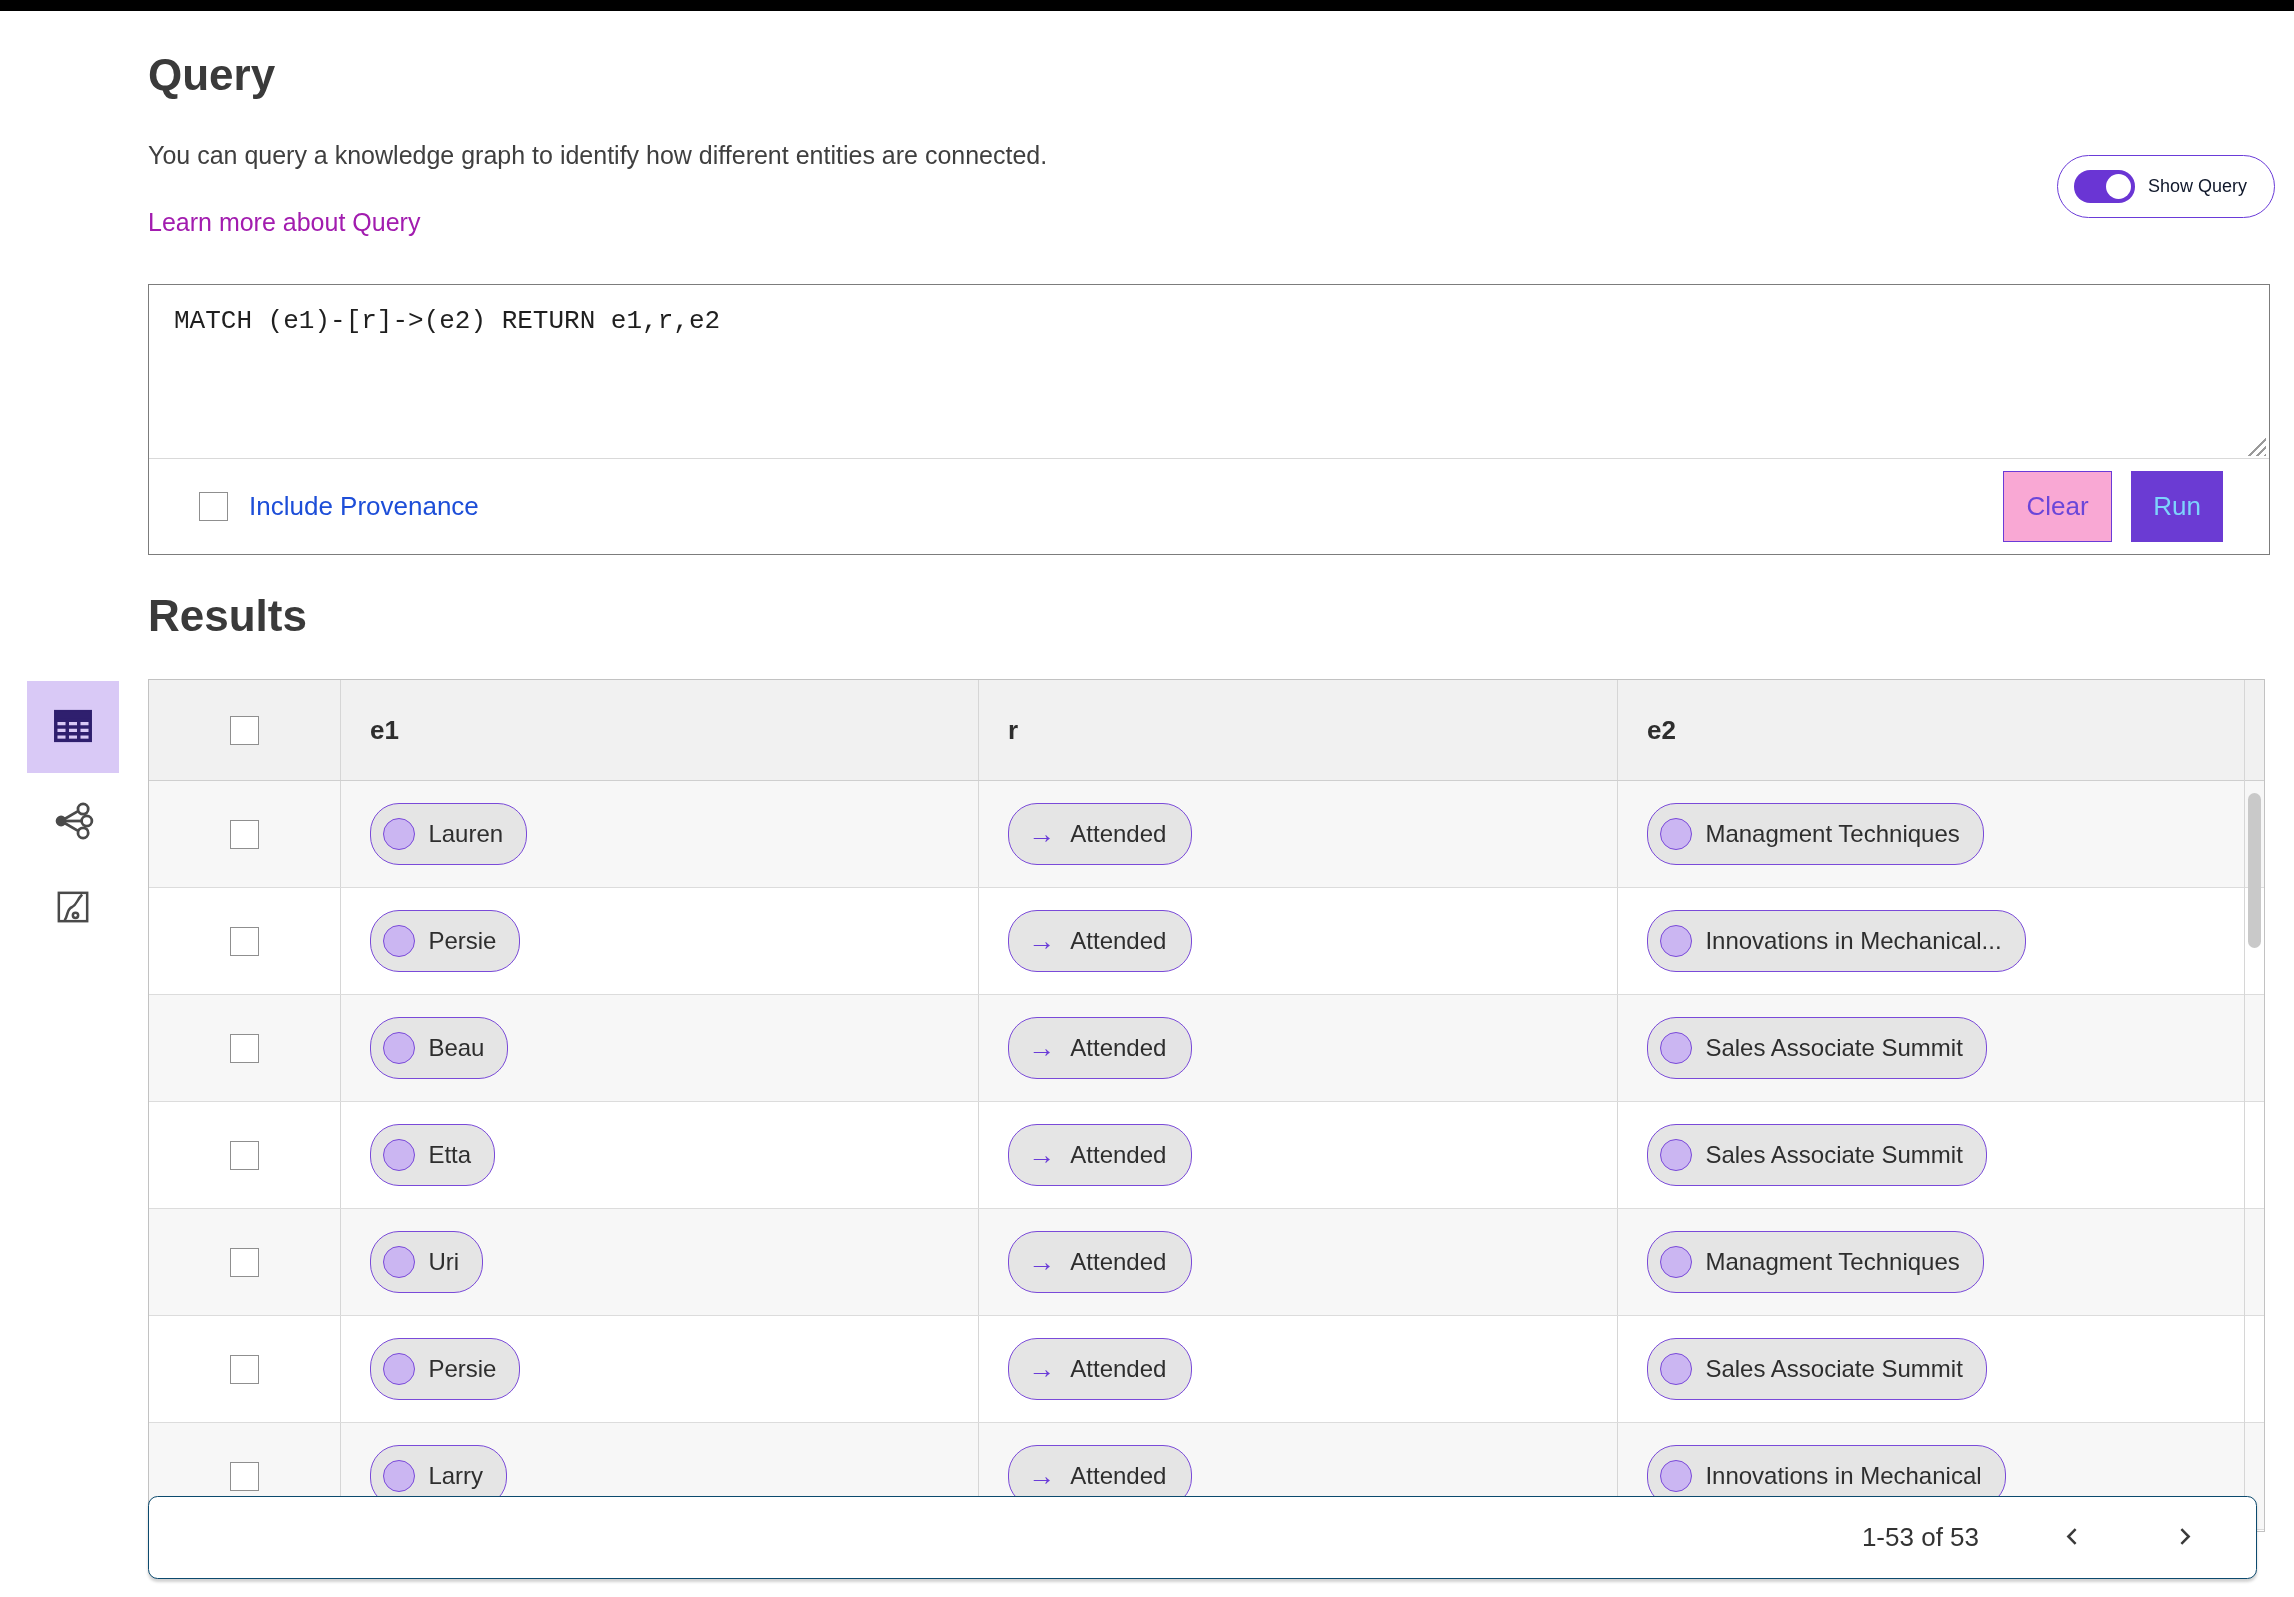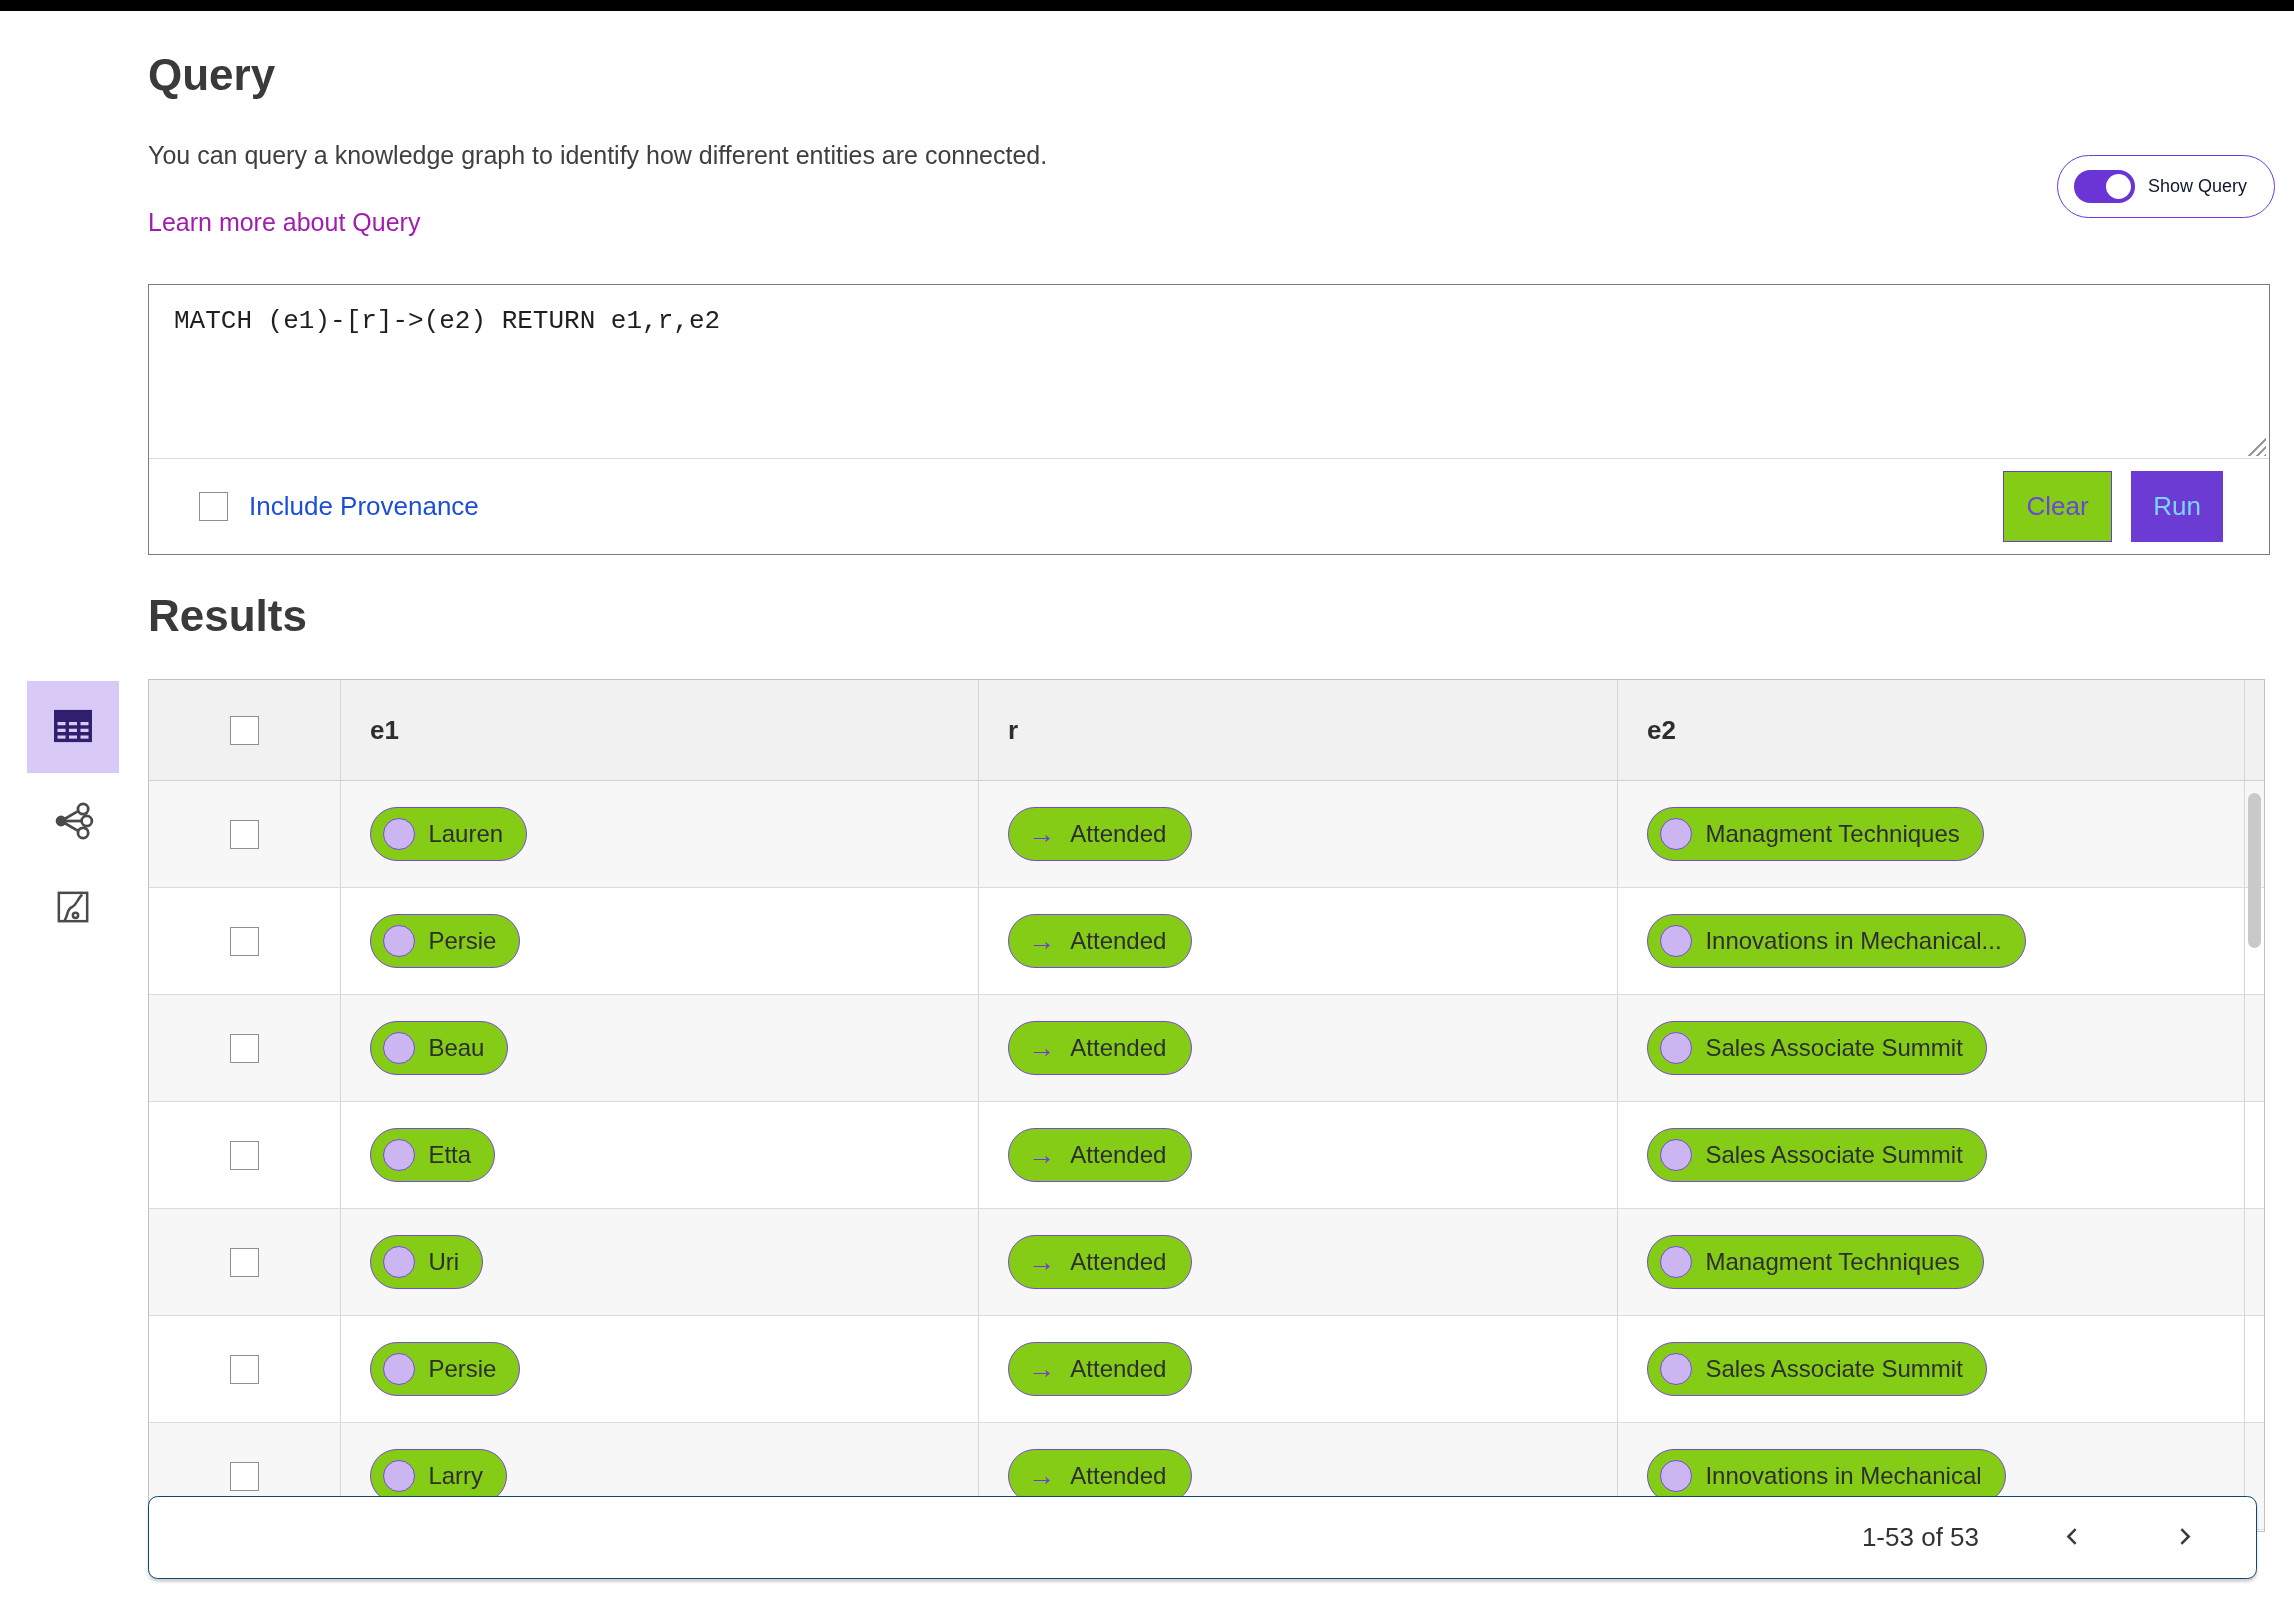--- a/index.html
+++ b/index.html
@@ -25,21 +25,21 @@
     resize:none; outline:none; background:transparent; }
   .resize-grip { position:absolute; right:2.9px; top:151px; width:20px; height:20px; pointer-events:auto; cursor:nwse-resize;
     background:repeating-linear-gradient(135deg, transparent, transparent 3.8px, #9a9a9a 3.8px, #9a9a9a 5.7px);
     clip-path:polygon(100% 0, 100% 100%, 0 100%); }
   .query-actions { position:absolute; left:0; bottom:0; width:100%; height:96px; display:flex; align-items:center;
     box-sizing:border-box; padding:0 46px 0 50px; }
   .checkbox { width:29px; height:29px; border:1.9px solid #8f8f8f; background:#fff; display:inline-block; box-sizing:border-box; cursor:pointer; flex:none; }
   .include-label { font-size:26px; color:#1d4ed8; margin-left:21px; }
   .spacer { flex:1; }
   .btn { display:flex; align-items:center; justify-content:center; font-size:26px; cursor:pointer; box-sizing:border-box; }
-  .clear-btn { width:109px; height:71px; border:1.9px solid #6a3bd8; color:#6a46d9; background:#84cc16; margin-right:19px; }
+  .clear-btn { width:109px; height:71px; border:1.9px solid #6a3bd8; color:#6a46d9; background:#f9a8d4; margin-right:19px; }
   .run-btn { width:92px; height:71px; background:#6b3bd3; color:#7dd3fc; border:none; }
 
   .results-heading { position:absolute; left:148px; top:591px; font-size:44px; font-weight:700; color:#3a3a3a; }
 
   .view-sidebar { position:absolute; left:27px; top:681px; width:92px; display:flex; flex-direction:column; align-items:center; }
   .view-btn { width:92px; height:92px; display:flex; align-items:center; justify-content:center; cursor:pointer; background:transparent; border:none; }
   .view-btn.active { background:#d9c9f6; }
   .view-btn.small { width:57px; height:57px; }
   .gap1 { margin-top:21px; } .gap2 { margin-top:29px; }
 
@@ -48,22 +48,22 @@
   .thead { height:101px; background:#f1f1f1; display:flex; border-bottom:1px solid #cfcfcf; box-sizing:border-box; }
   .trow  { height:107px; display:flex; border-bottom:1px solid #dcdcdc; background:#fff; box-sizing:border-box; }
   .trow.alt { background:#f7f7f7; }
   .cell { display:flex; align-items:center; box-sizing:border-box; }
   .checkbox-cell { width:191px; justify-content:center; }
   .e1-cell { width:638px; border-left:1px solid #d6d6d6; padding-left:29px; }
   .r-cell  { width:639px; border-left:1px solid #d6d6d6; padding-left:29px; }
   .e2-cell { flex:1; border-left:1px solid #d6d6d6; padding-left:29px;text-align:right; }
   .col-label { font-size:26px; font-weight:700; color:#2e2e2e; }
 
-  .entity-pill, .relation-pill { display:inline-flex; align-items:center; height:54px; border:1.9px solid #7a4ad9;
-    border-radius:29px; background:#84cc16; cursor:pointer; box-sizing:border-box; }
+  .entity-pill, .relation-pill { display:inline-flex; align-items:center; height:62px; border:1.9px solid #7a4ad9;
+    border-radius:29px; background:#e5e5e5; cursor:pointer; box-sizing:border-box; }
   .entity-pill { gap:13.4px; padding:0 23px 0 11.5px; }
   .relation-pill { gap:15.3px; padding:0 25px 0 19px; }
   .entity-circle { width:32.5px; height:32.5px; border-radius:50%; background:#cbb6f2; border:1.9px solid #7a4ad9; box-sizing:border-box; flex:none; }
   .pill-label { font-size:24px; color:#2e2e2e; white-space:nowrap; }
   .arrow { color:#6a3bd8; font-size:27px; line-height:1; }
 
   .scroll-strip { position:absolute; right:0; top:0; bottom:0; width:19px; border-left:1px solid #d6d6d6; pointer-events:none; }
   .scroll-thumb { position:absolute; right:2.9px; top:113px; width:13.4px; height:155px; background:#c9c9c9; border-radius:6.7px; pointer-events:auto; cursor:pointer; }
 
   .pagination-footer { position:absolute; left:0; top:817px; width:2109px; height:83px; background:#fff;

